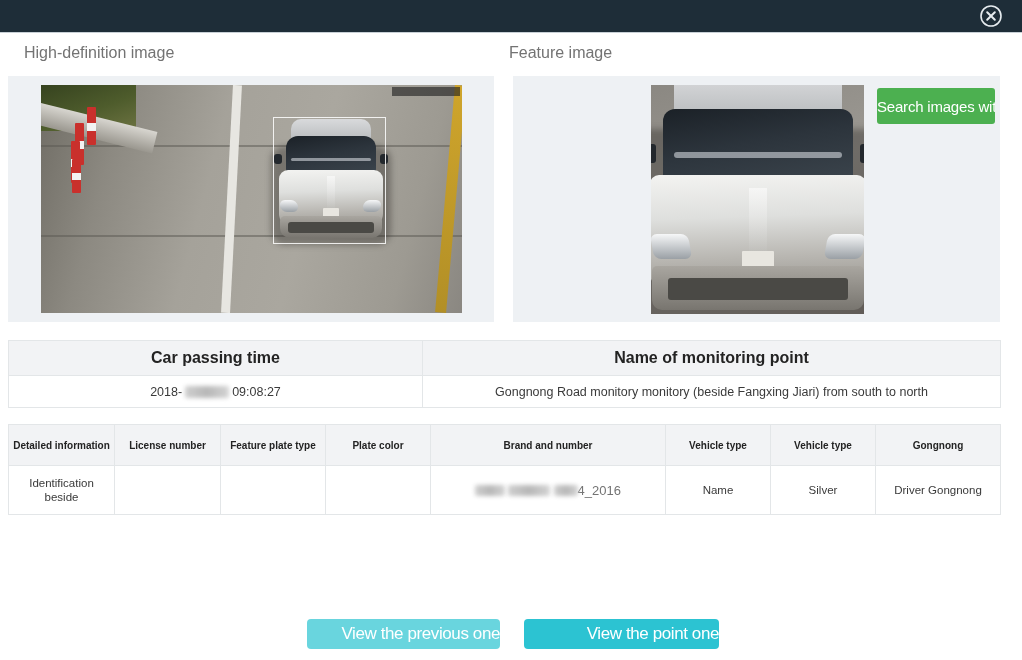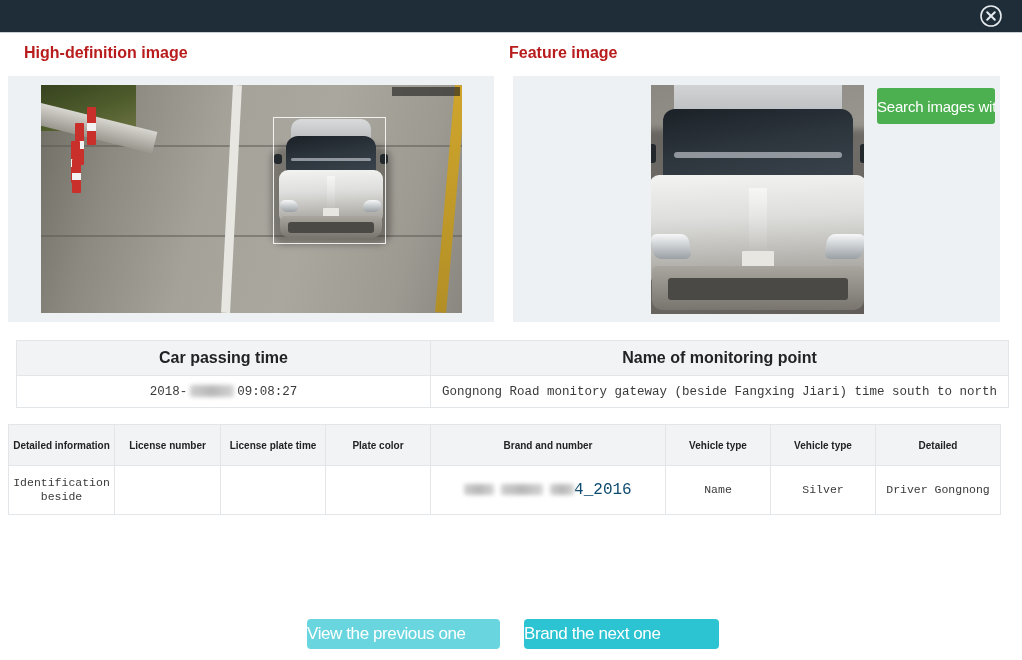--- a/index.html
+++ b/index.html
@@ -30,22 +30,22 @@
     position: absolute; right: 19px; top: 4px;
     width: 24px; height: 24px;
     cursor: pointer;
   }
   .close-btn svg { display: block; }
 
   
   .sec-title {
     position: absolute;
     font-size: 16px;
-    font-weight: bold;
-    color: #b91c1c;
+    font-weight: normal;
+    color: #737373;
   }
   #hd-title { left: 24px; top: 44px; }
   #ft-title { left: 509px; top: 44px; }
 
   
   .img-panel {
     position: absolute;
     top: 76px; height: 246px;
     background: #eef1f4;
     overflow: hidden;
@@ -238,24 +238,23 @@
   .tbl th {
     background: #f2f3f5;
     color: #232323;
     font-size: 16px;
     font-weight: bold;
   }
   .tbl td {
     background: #ffffff;
     color: #3a3a3a;
     font-size: 12px;
-    font-family: Liberation Mono, monospace;
-  }
-
-  #summary-table { left: 16px; top: 340px; width: 992px; }
+  }
+
+  #summary-table { left: 8px; top: 340px; width: 992px; }
   #summary-table th { height: 35px; }
   #summary-table td { height: 32px; font-size: 12.5px; }
   #summary-table td.monitor { font-size: 12.5px; }
 
   #detail-table { left: 8px; top: 424px; width: 992px; }
   #detail-table th {
     height: 41px;
     font-size: 10px;
     line-height: 17px;
     padding: 4px 2px;
@@ -272,30 +271,30 @@
     vertical-align: middle;
     background: linear-gradient(90deg,#cfcfcf,#b7b7b7,#d4d4d4);
     filter: blur(2.2px);
     border-radius: 2px;
     height: 11px;
   }
   .redact-date { width: 44px; height: 12px; margin: 0 3px; }
   .redact-brand-1 { width: 30px; }
   .redact-brand-2 { width: 42px; }
   .redact-brand-3 { width: 24px; }
-  .brand-suffix { font-size: 16px; color: #0c4a6e; vertical-align: middle; }
+  .brand-suffix { font-size: 13px; color: #737373; vertical-align: middle; }
 
   
   .btn-nav {
     top: 619px;
     height: 30px;
     border-radius: 4px;
     font-size: 17px;
     line-height: 30px;
-    text-align: left;
+    text-align: right;
     letter-spacing: -.4px;
   }
   #btn-prev { left: 307px; width: 193px; background: #69d5de; }
   #btn-next { left: 524px; width: 195px; background: #2cc3d2; }
 </style>
 </head>
 <body>
 
 <div class="titlebar">
   <div class="close-btn">
@@ -376,46 +375,46 @@
     <tr>
       <th>Car passing time</th>
       <th>Name of monitoring point</th>
     </tr>
   </thead>
   <tbody>
     <tr>
       <td>
         <span>2018-</span><span class="redact redact-date"></span><span>09:08:27</span>
       </td>
-      <td class="monitor">Gongnong Road monitory gateway (beside Fangxing Jiari) time south to north</td>
+      <td class="monitor">Gongnong Road monitory monitory (beside Fangxing Jiari) from south to north</td>
     </tr>
   </tbody>
 </table>
 
 <table class="tbl" id="detail-table">
   <colgroup>
     <col style="width:106px">
       <col style="width:106px">
       <col style="width:105px">
       <col style="width:105px">
     <col style="width:235px">
       <col style="width:105px">
       <col style="width:105px">
       <col style="width:125px">
   </colgroup>
   <thead>
     <tr>
       <th>Detailed information</th>
       <th>License number</th>
-      <th>License plate time</th>
+      <th>Feature plate type</th>
       <th>Plate color</th>
       <th>Brand and number</th>
       <th>Vehicle type</th>
       <th>Vehicle type</th>
-      <th>Detailed</th>
+      <th>Gongnong</th>
     </tr>
   </thead>
   <tbody>
     <tr>
       <td>Identification beside</td>
       <td></td>
       <td></td>
       <td></td>
       <td>
         <span class="redact redact-brand-1"></span>
@@ -423,13 +422,13 @@
         <span class="redact redact-brand-3"></span><span class="brand-suffix">4_2016</span>
       </td>
       <td>Name</td>
       <td>Silver</td>
       <td>Driver Gongnong</td>
     </tr>
   </tbody>
 </table>
 
 <button class="btn btn-nav" id="btn-prev">View the previous one</button>
-<button class="btn btn-nav" id="btn-next">Brand the next one</button>
+<button class="btn btn-nav" id="btn-next">View the point one</button>
 
 </body></html>

